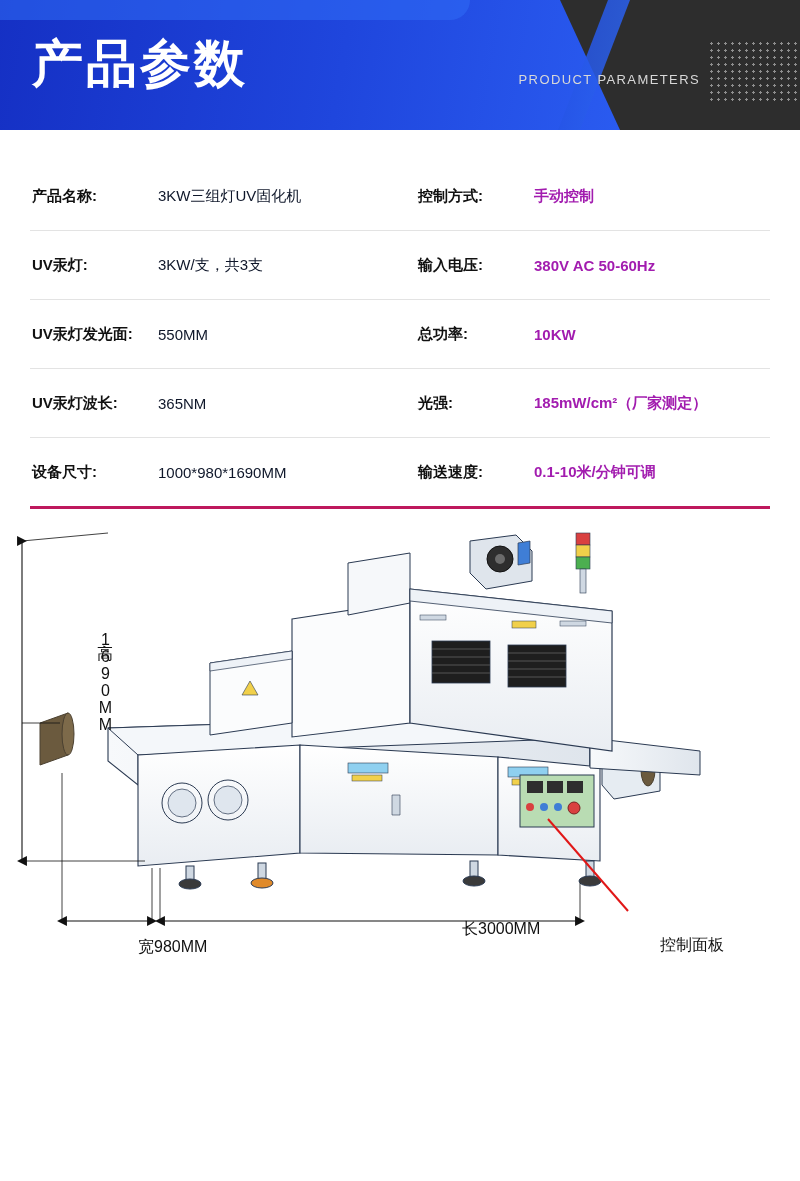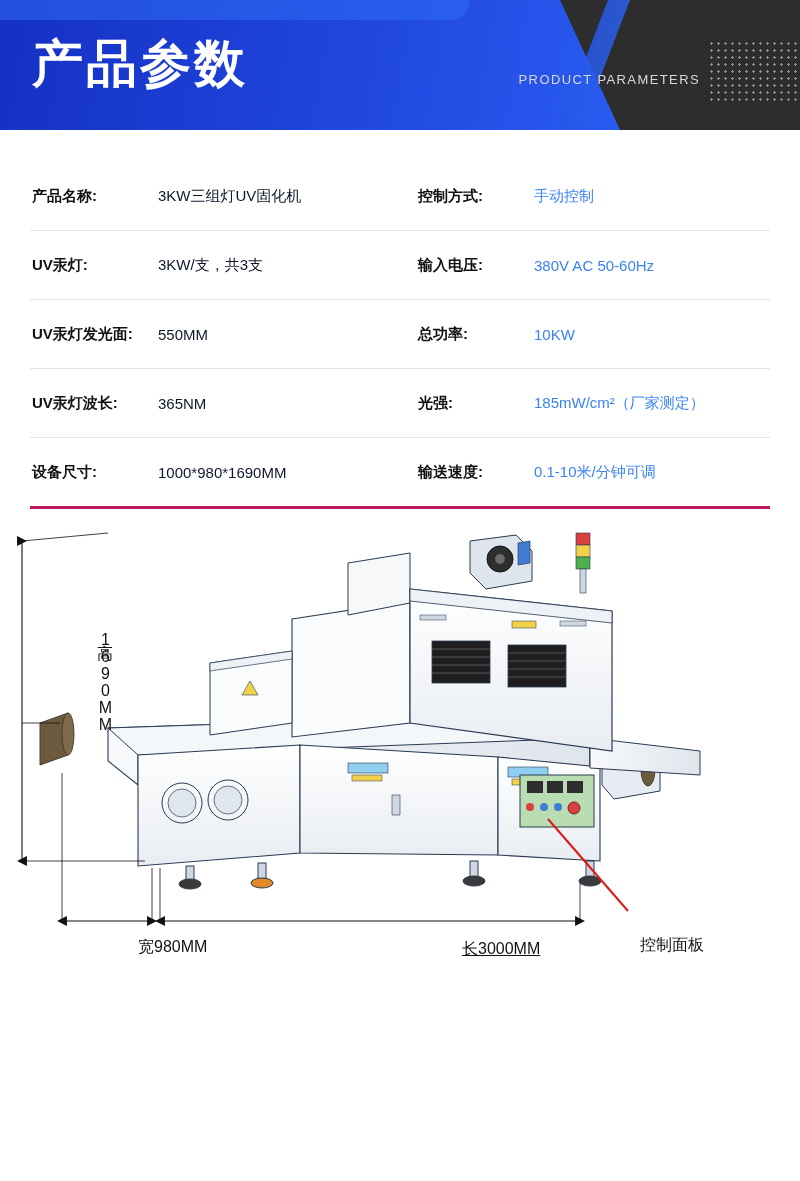--- a/index.html
+++ b/index.html
@@ -109,22 +109,23 @@
     padding-left: 6px;
   }
   td.k2 {
     width: 110px;
     font-weight: bold;
     color: #111111;
     white-space: nowrap;
     padding-left: 12px;
   }
   td.v2 {
-    color: #3b82f6;
+    color: #a21caf;
     padding-left: 6px;
+    font-weight: bold;
   }
   .spec-table tr:last-child { border-bottom: 3px solid #be185d; }
 
   
   .figure {
     position: relative;
     width: 800px;
     height: 540px;
     margin-top: 14px;
   }
@@ -322,16 +323,16 @@
       <line x1="160" y1="398" x2="580" y2="398" marker-start="url(#arrL)" marker-end="url(#arrR)"></line>
       <line x1="160" y1="345" x2="160" y2="398" stroke-width=".8"></line>
       <line x1="580" y1="360" x2="580" y2="398" stroke-width=".8"></line>
     </g>
   </svg>
 
   <div class="fig-label vert" style="left:94px; top:108px;">高1690MM</div>
 
   <div class="fig-label" style="left:138px; top:414px;">宽980MM</div>
 
-  <div class="fig-label" style="left:462px; top:416px;text-decoration:underline;">长3000MM</div>
-
-  <div class="fig-label" style="left:640px; top:412px;">控制面板</div>
+  <div class="fig-label" style="left:462px; top:396px;">长3000MM</div>
+
+  <div class="fig-label" style="left:660px; top:412px;">控制面板</div>
 </div>
 
 </body></html>

